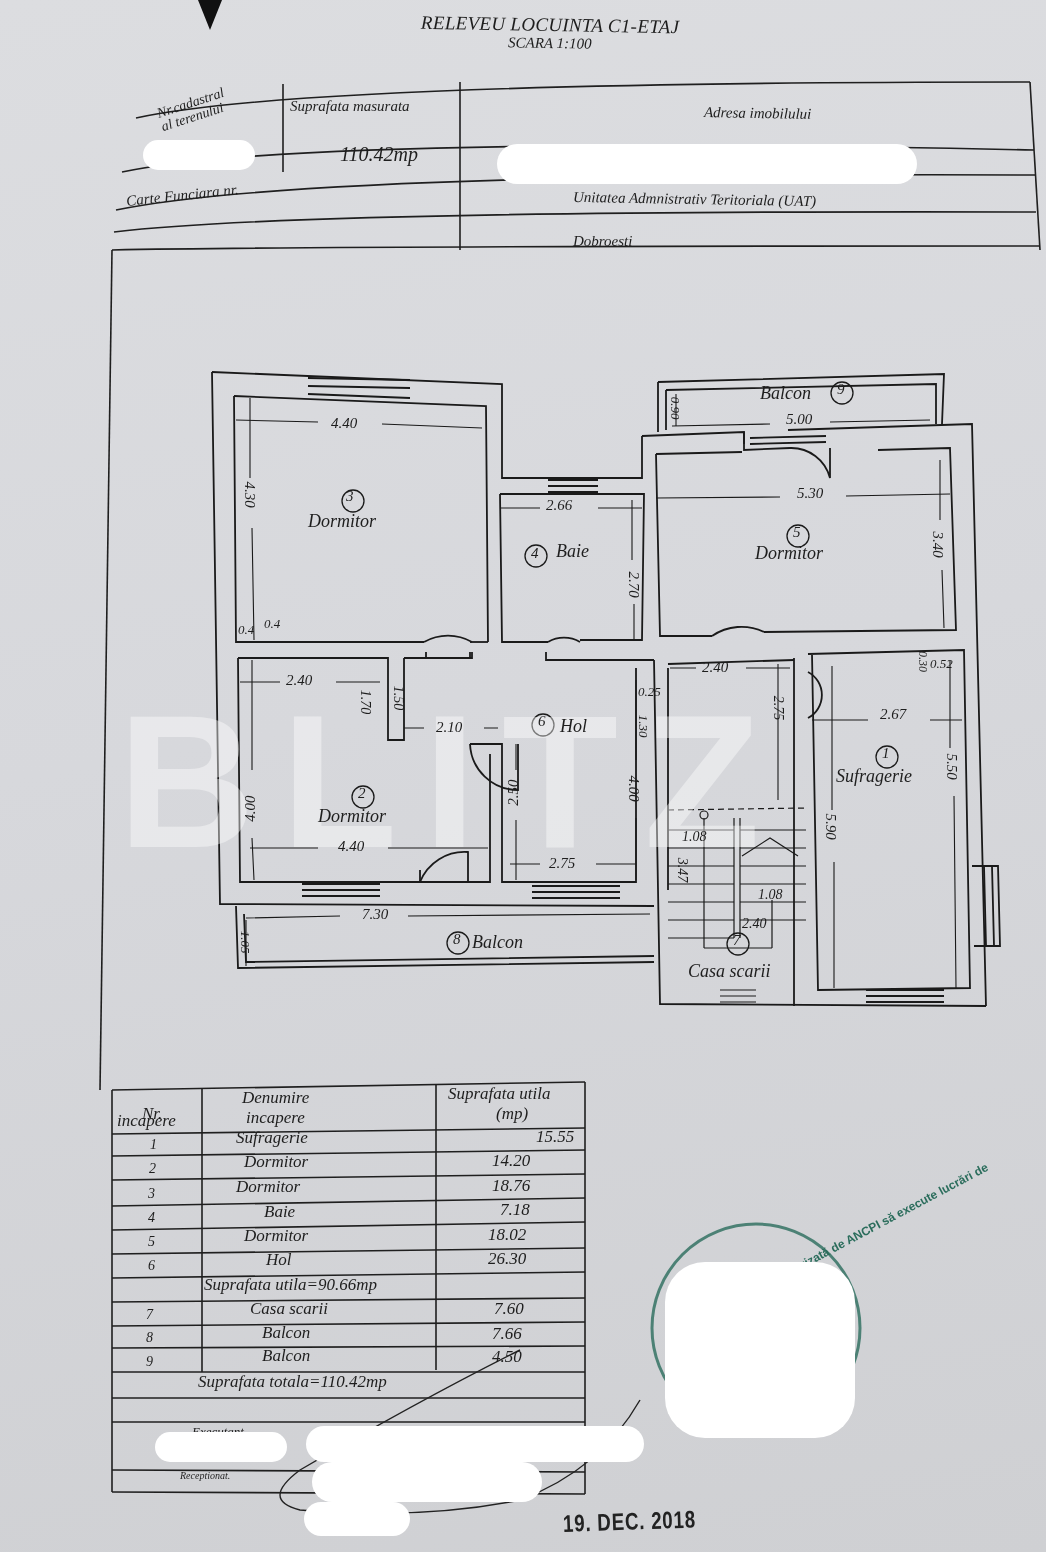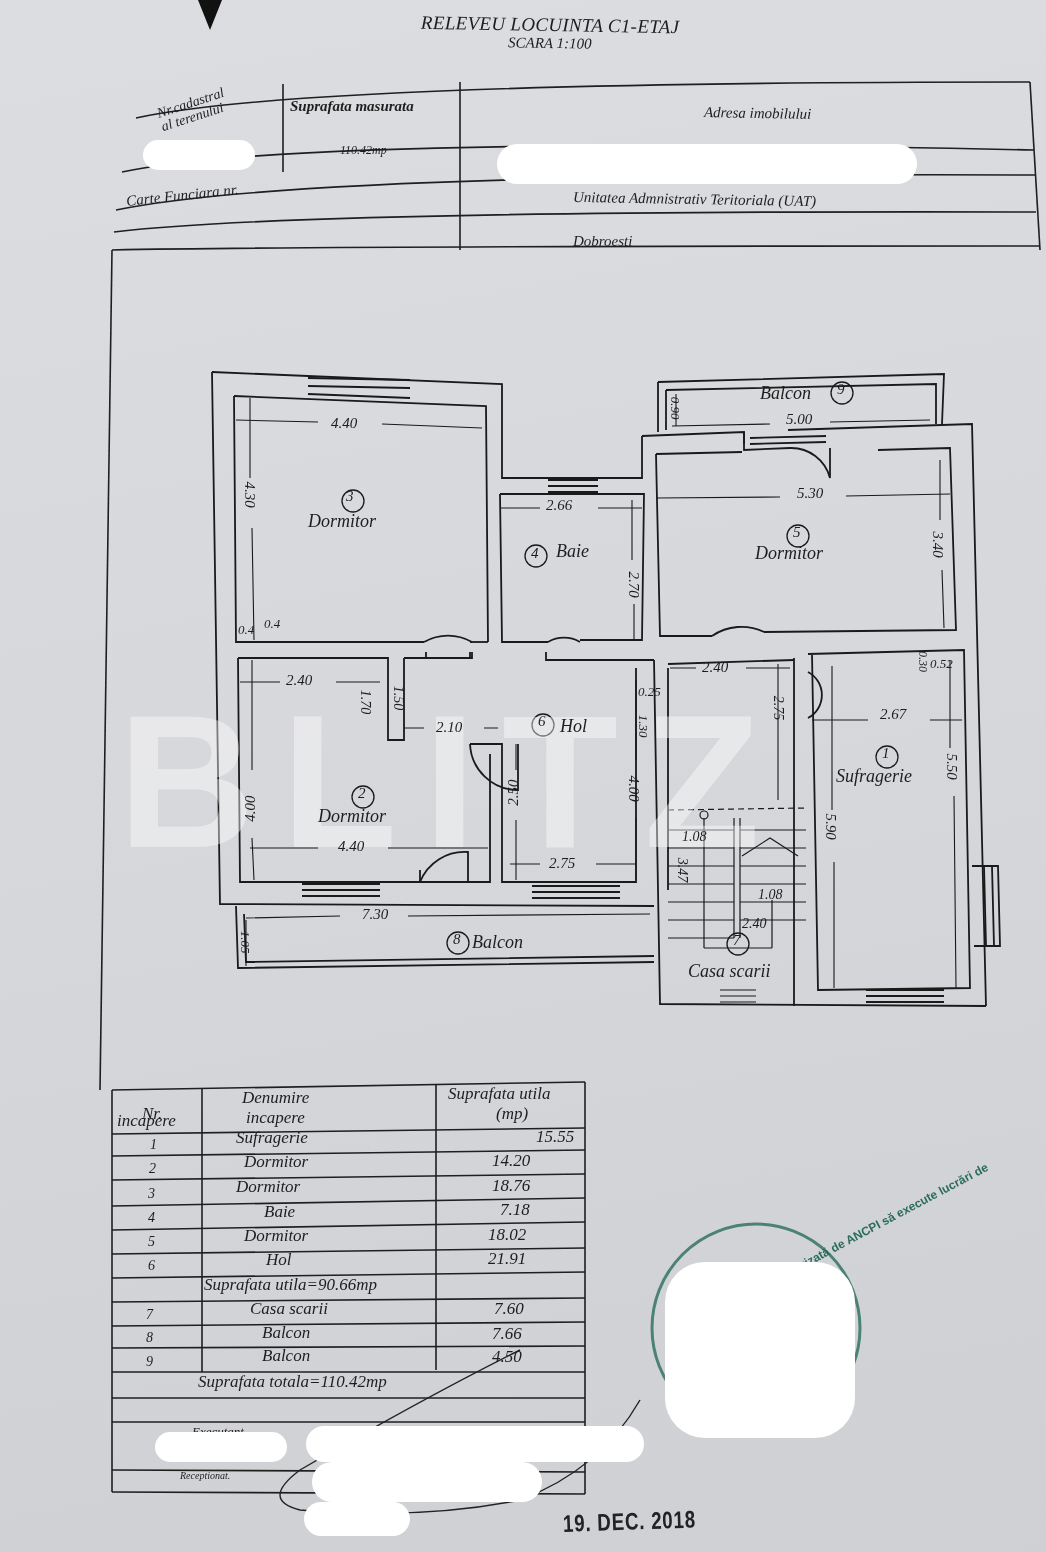--- a/index.html
+++ b/index.html
@@ -181,23 +181,23 @@
     <circle cx="756" cy="1328" r="104" stroke="#2b6d5c" stroke-width="3" fill="none" opacity="0.8"></circle>
   </g>
 </svg>
 
 <div class="watermark">BLITZ</div>
 
 <div class="txt hdr" style="left:158px;top:96px;transform:rotate(-18deg);font-size:14px;line-height:14px;">
   <div>Nr.cadastral</div>
   <div>al terenului</div>
 </div>
-<div class="txt hdr" style="left:290px;top:98px;font-weight:bold;">Suprafata masurata</div>
+<div class="txt hdr" style="left:290px;top:98px;">Suprafata masurata</div>
 <div class="txt hdr" style="left:704px;top:105px;transform:rotate(1deg);">Adresa imobilului</div>
-<div class="txt hdr" style="left:340px;top:143px;font-size:12px;">110.42mp</div>
+<div class="txt hdr" style="left:340px;top:143px;font-size:20px;">110.42mp</div>
 <div class="txt hdr" style="left:126px;top:187px;transform:rotate(-6deg);">Carte Funciara nr.</div>
 <div class="txt hdr" style="left:573px;top:191px;transform:rotate(1deg);">Unitatea Admnistrativ Teritoriala (UAT)</div>
 <div class="txt hdr" style="left:573px;top:233px;">Dobroesti</div>
 
 <div class="redact" style="left:143px;top:140px;width:112px;height:30px;"></div>
 <div class="redact" style="left:497px;top:144px;width:420px;height:40px;"></div>
 
 <div class="txt plan-label" style="left:346px;top:488px;font-size:15px;">3</div>
 <div class="txt plan-label" style="left:308px;top:511px;">Dormitor</div>
 <div class="txt plan-label" style="left:531px;top:545px;font-size:15px;">4</div>
@@ -271,21 +271,21 @@
 <div class="txt tbl" style="left:236px;top:1177px;">Dormitor</div>
 <div class="txt tbl" style="left:492px;top:1176px;">18.76</div>
 <div class="txt tbl" style="left:148px;top:1210px;font-size:14px;">4</div>
 <div class="txt tbl" style="left:264px;top:1202px;">Baie</div>
 <div class="txt tbl" style="left:500px;top:1200px;">7.18</div>
 <div class="txt tbl" style="left:148px;top:1234px;font-size:14px;">5</div>
 <div class="txt tbl" style="left:244px;top:1226px;">Dormitor</div>
 <div class="txt tbl" style="left:488px;top:1225px;">18.02</div>
 <div class="txt tbl" style="left:148px;top:1258px;font-size:14px;">6</div>
 <div class="txt tbl" style="left:266px;top:1250px;">Hol</div>
-<div class="txt tbl" style="left:488px;top:1249px;">21.91</div>
+<div class="txt tbl" style="left:488px;top:1249px;">26.30</div>
 
 <div class="txt tbl" style="left:204px;top:1275px;">Suprafata utila=90.66mp</div>
 
 <div class="txt tbl" style="left:146px;top:1307px;font-size:14px;">7</div>
 <div class="txt tbl" style="left:250px;top:1299px;">Casa scarii</div>
 <div class="txt tbl" style="left:494px;top:1299px;">7.60</div>
 <div class="txt tbl" style="left:146px;top:1330px;font-size:14px;">8</div>
 <div class="txt tbl" style="left:262px;top:1323px;">Balcon</div>
 <div class="txt tbl" style="left:492px;top:1324px;">7.66</div>
 <div class="txt tbl" style="left:146px;top:1354px;font-size:14px;">9</div>

